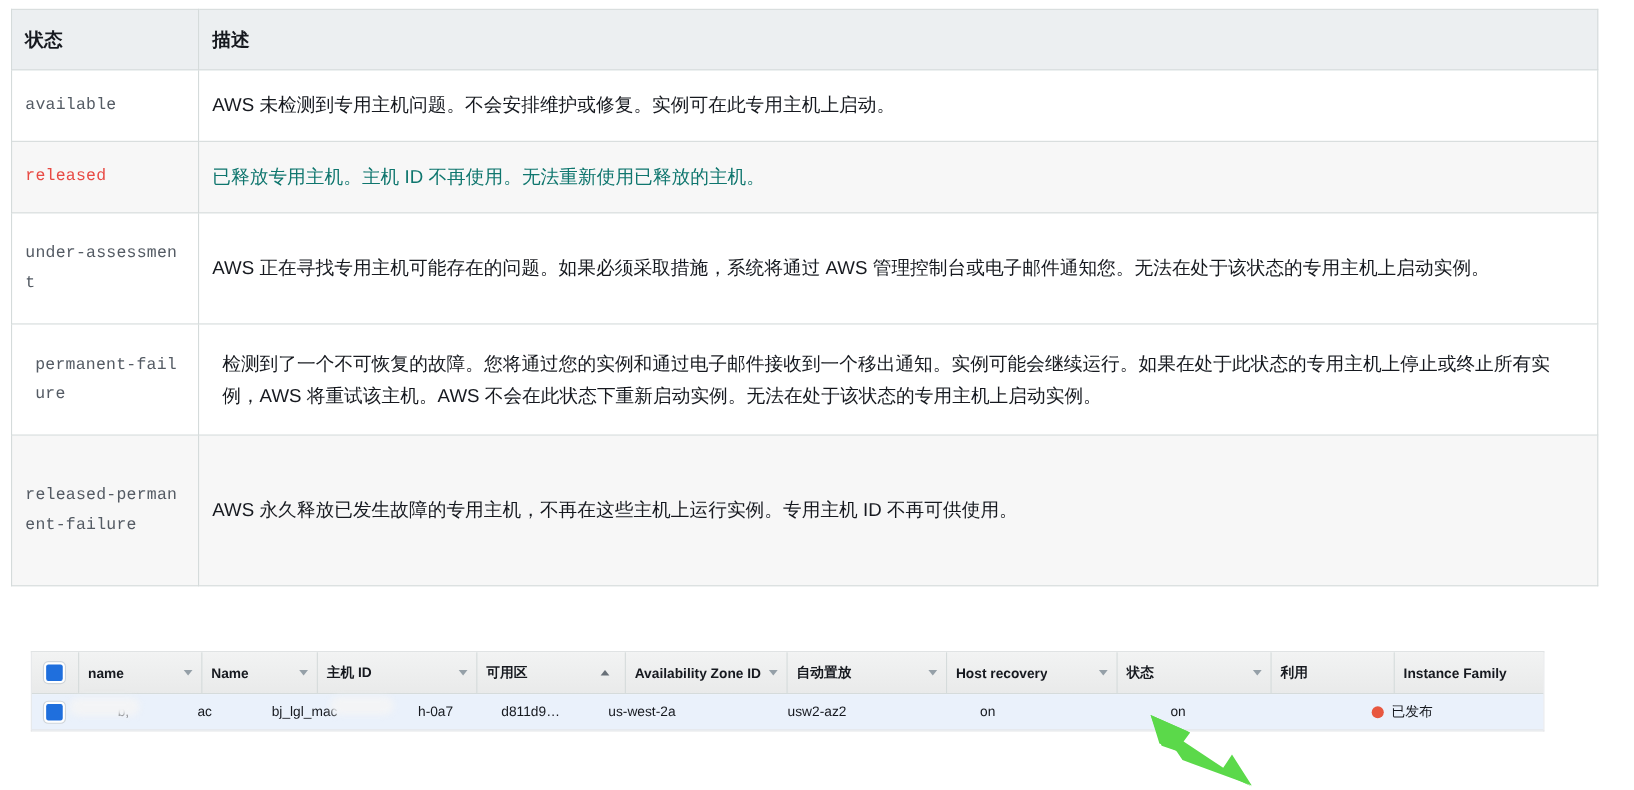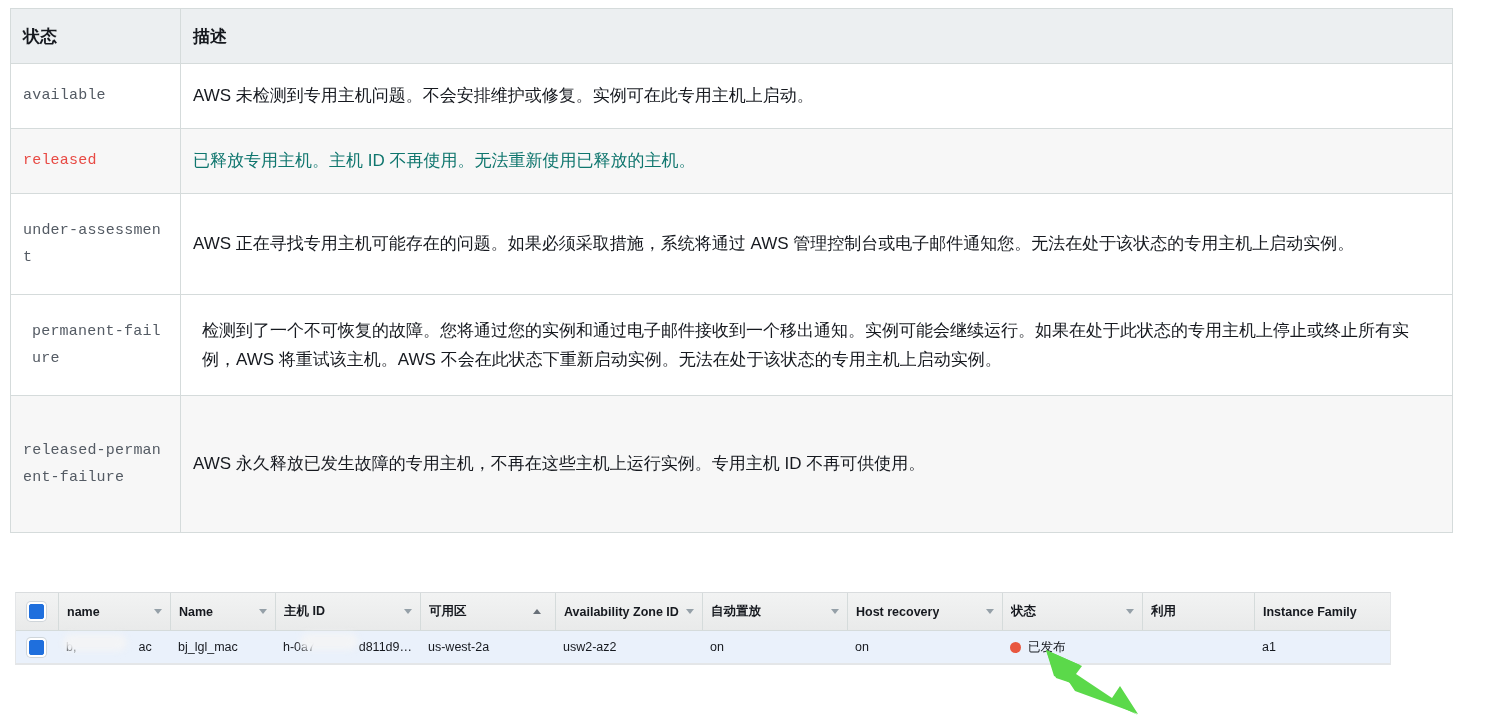--- a/index.html
+++ b/index.html
@@ -76,41 +76,42 @@
   tr.r-available > td { height: 36px; }
   tr.r-released  > td { height: 36px; }
   tr.r-under     > td { height: 72px; }
   tr.r-pending   > td { height: 36px; }
   tr.r-permfail  > td { height: 72px; padding-left: 21px; }
   tr.r-relpermfail > td { height: 108px; }
 
   
   .console-grid {
     position: absolute;
-    left: 15px;
+    left: 28px;
     top: 592px;
     width: 1376px;
     border: 1px solid #e4e6e8;
     border-top: 1px solid #d9dcde;
     box-sizing: border-box;
     background: #fff;
   }
   .grid-header {
     display: flex;
     align-items: stretch;
     background: linear-gradient(to bottom, #f2f3f3 0%, #e9eaea 100%);
     height: 37px;
     border-bottom: 1px solid #d5dbdb;
   }
   .grid-row {
     display: flex;
     align-items: stretch;
     background: #eaf1fb;
     height: 32px;
     border-bottom: 1px solid #e4e6e8;
+    gap: 28px;
   }
   .cell {
     display: flex;
     align-items: center;
     box-sizing: border-box;
     padding: 0 8px;
     overflow: hidden;
     white-space: nowrap;
   }
   .grid-header .cell {

